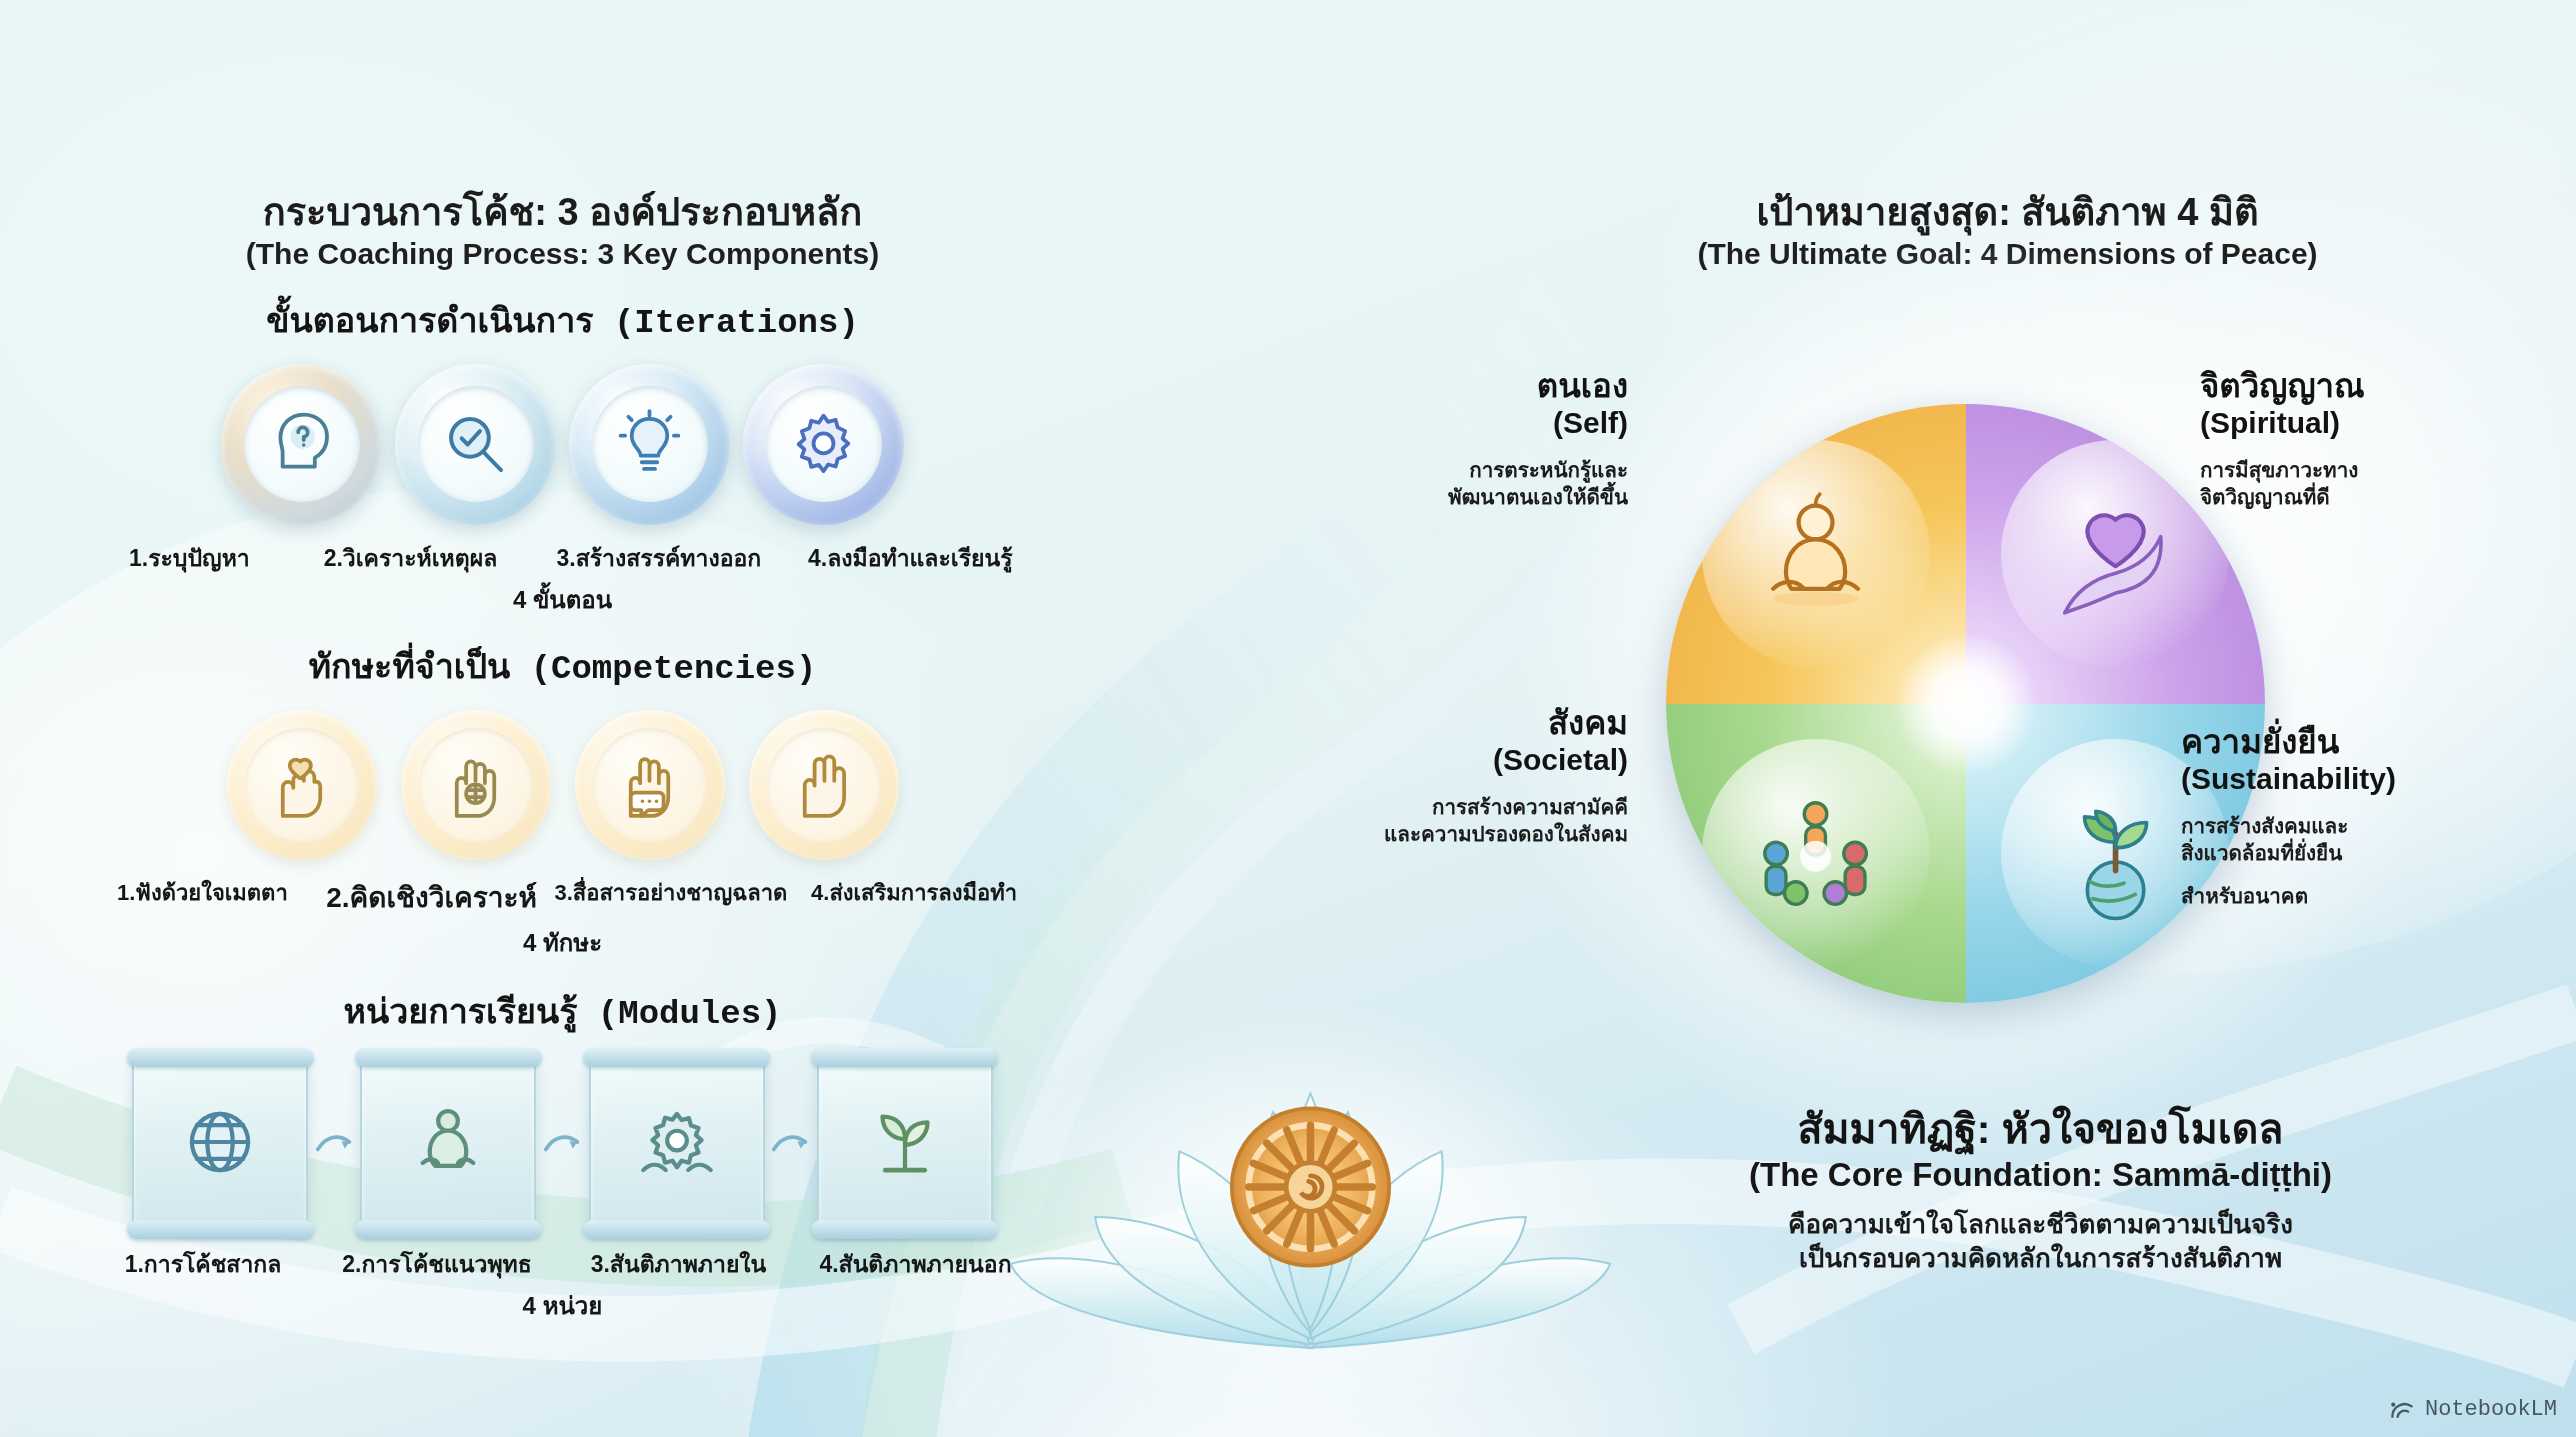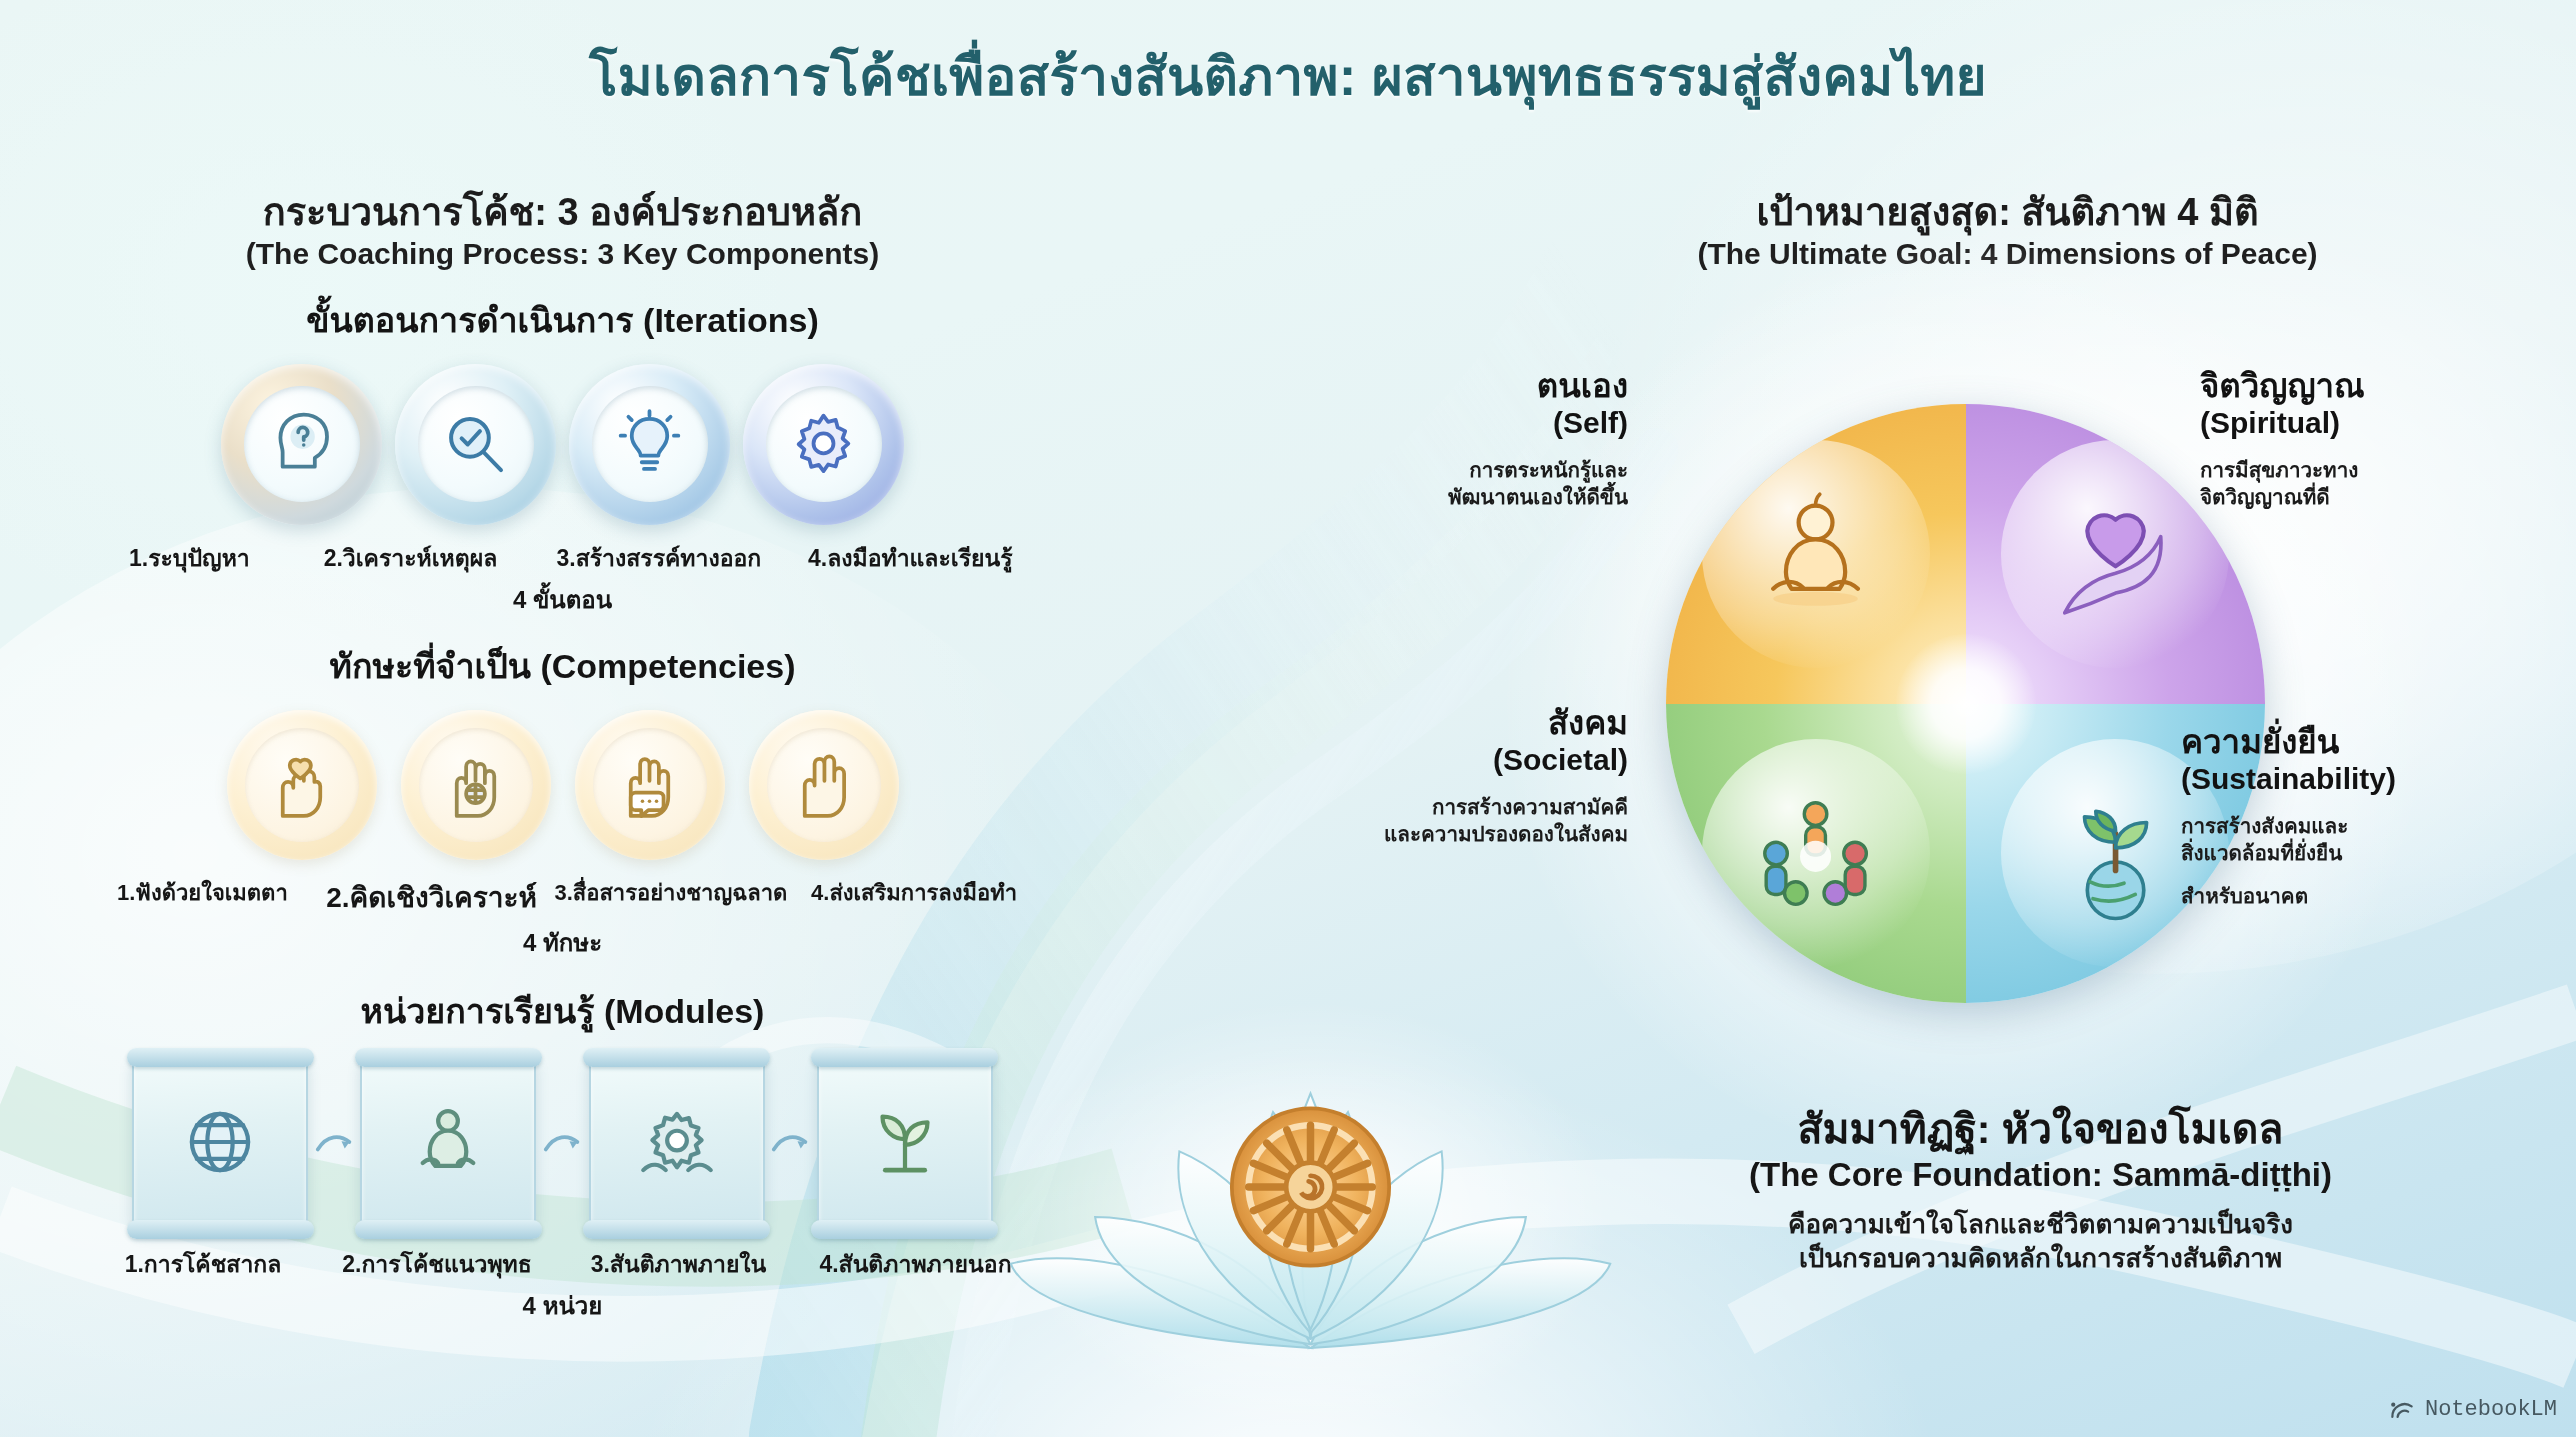--- a/index.html
+++ b/index.html
@@ -26,21 +26,21 @@
   .ribbon{position:absolute;pointer-events:none;opacity:.85;}
   
   #main-title{
     position:absolute;left:0;right:0;top:34px;text-align:center;
     font-size:53px;font-weight:bold;color:#23606b;letter-spacing:0.3px;
     text-shadow:0 1.9px 2.8px rgba(255,255,255,.85);
   }
   .col-head{position:absolute;text-align:center;width:100%;margin-top:7px;}
   .col-head .th{font-size:38px;font-weight:bold;color:#1c1c1c;line-height:1.18;}
   .col-head .en{font-size:30px;font-weight:bold;color:#1f1f1f;line-height:1.25;}
-  .sec-head{font-size:34px;font-weight:bold;color:#141414;text-align:center;margin-bottom:17px;}
+  .sec-head{font-size:34px;font-weight:bold;color:#141414;text-align:center;margin-bottom:17px;font-family:Liberation Mono, monospace;}
   
   #left-col{position:absolute;left:90px;top:183px;width:945px;}
   #left-head{position:relative;margin-bottom:20.6px;}
   .section{margin-bottom:19px;}
   .icon-row{display:flex;justify-content:center;align-items:center;gap:13px;}
   .circ{
     width:161px;height:161px;border-radius:50%;position:relative;
     display:flex;align-items:center;justify-content:center;
     box-shadow:0 5.6px 17px rgba(60,110,130,.22), inset 0 2.8px 8.4px rgba(255,255,255,.75);
   }
@@ -143,21 +143,20 @@
     </defs>
     <path d="M860,1536 C930,1130 1080,880 1320,700 C1520,550 1640,430 1700,300" fill="none" stroke="url(#rb1)" stroke-width="120" stroke-linecap="round"></path>
     <path d="M960,1536 C1010,1150 1150,920 1380,760 C1560,630 1680,500 1740,380" fill="none" stroke="url(#rb2)" stroke-width="80" stroke-linecap="round"></path>
     <path d="M1040,1536 C1080,1200 1200,980 1420,830 C1580,720 1700,610 1770,480" fill="none" stroke="url(#rb3)" stroke-width="46" stroke-linecap="round"></path>
     <path d="M0,1300 C340,1430 760,1460 1130,1360 C1500,1260 1900,1240 2300,1330 C2520,1380 2680,1420 2752,1450" fill="none" stroke="rgba(255,255,255,.55)" stroke-width="70"></path>
     <path d="M0,1180 C360,1330 820,1380 1200,1270" fill="none" stroke="rgba(186,226,205,.45)" stroke-width="90"></path>
     <path d="M2752,1080 C2460,1180 2150,1260 1860,1420" fill="none" stroke="rgba(255,255,255,.5)" stroke-width="60"></path>
     <path d="M1020,1140 C880,1060 760,1110 700,1210" fill="none" stroke="rgba(255,255,255,.5)" stroke-width="28"></path>
   </svg>
 
-  <div id="main-title">โมเดลการโค้ชเพื่อสร้างสันติภาพ: ผสานพุทธธรรมสู่สังคมไทย</div>
 
   <div id="left-col">
 
     <div id="left-head" class="col-head">
       <div class="th">กระบวนการโค้ช: 3 องค์ประกอบหลัก</div>
       <div class="en">(The Coaching Process: 3 Key Components)</div>
     </div>
 
     <div class="section">
       <div class="sec-head">ขั้นตอนการดำเนินการ (Iterations)</div>

